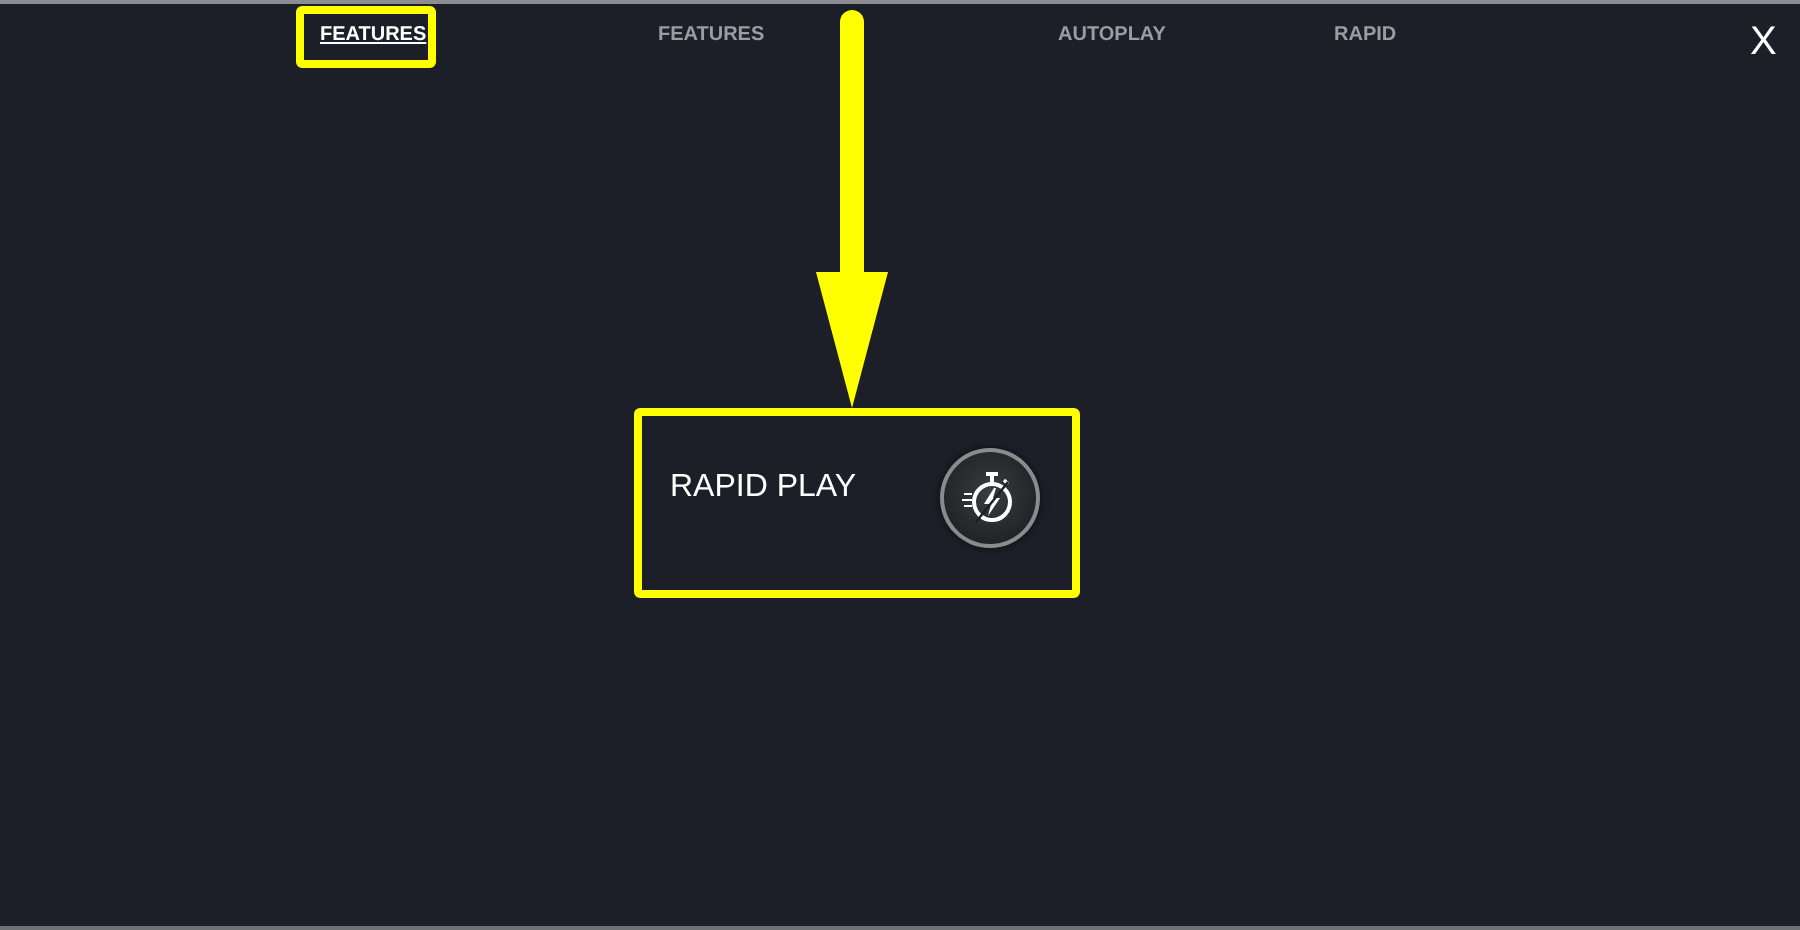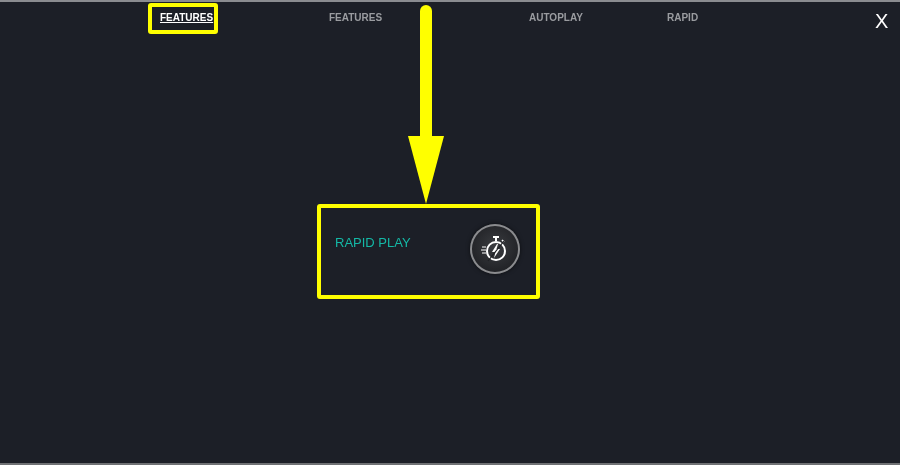--- a/index.html
+++ b/index.html
@@ -33,21 +33,21 @@
       background: #ffff00; border-radius: 6px 6px 0 0;
     }
     .arrow-head {
       position: absolute; left: 408px; top: 136px; width: 0; height: 0;
       border-left: 18px solid transparent;
       border-right: 18px solid transparent;
       border-top: 68px solid #ffff00;
     }
     .feature-label {
       position: absolute; left: 335px; top: 235px;
-      font-size: 13px; color: #14b8a6;
+      font-size: 16px; color: #ffffff;
     }
     .rapid-btn {
       position: absolute; left: 470px; top: 224px;
       width: 50px; height: 50px; border-radius: 50%;
       background: radial-gradient(circle at 50% 45%, #3a3c40 0%, #1f2024 75%);
       box-shadow: 0 0 0 2px #8a8b8e inset, 0 0 4px rgba(0,0,0,0.6);
       cursor: pointer;
       display: flex; align-items: center; justify-content: center;
     }
   </style>

